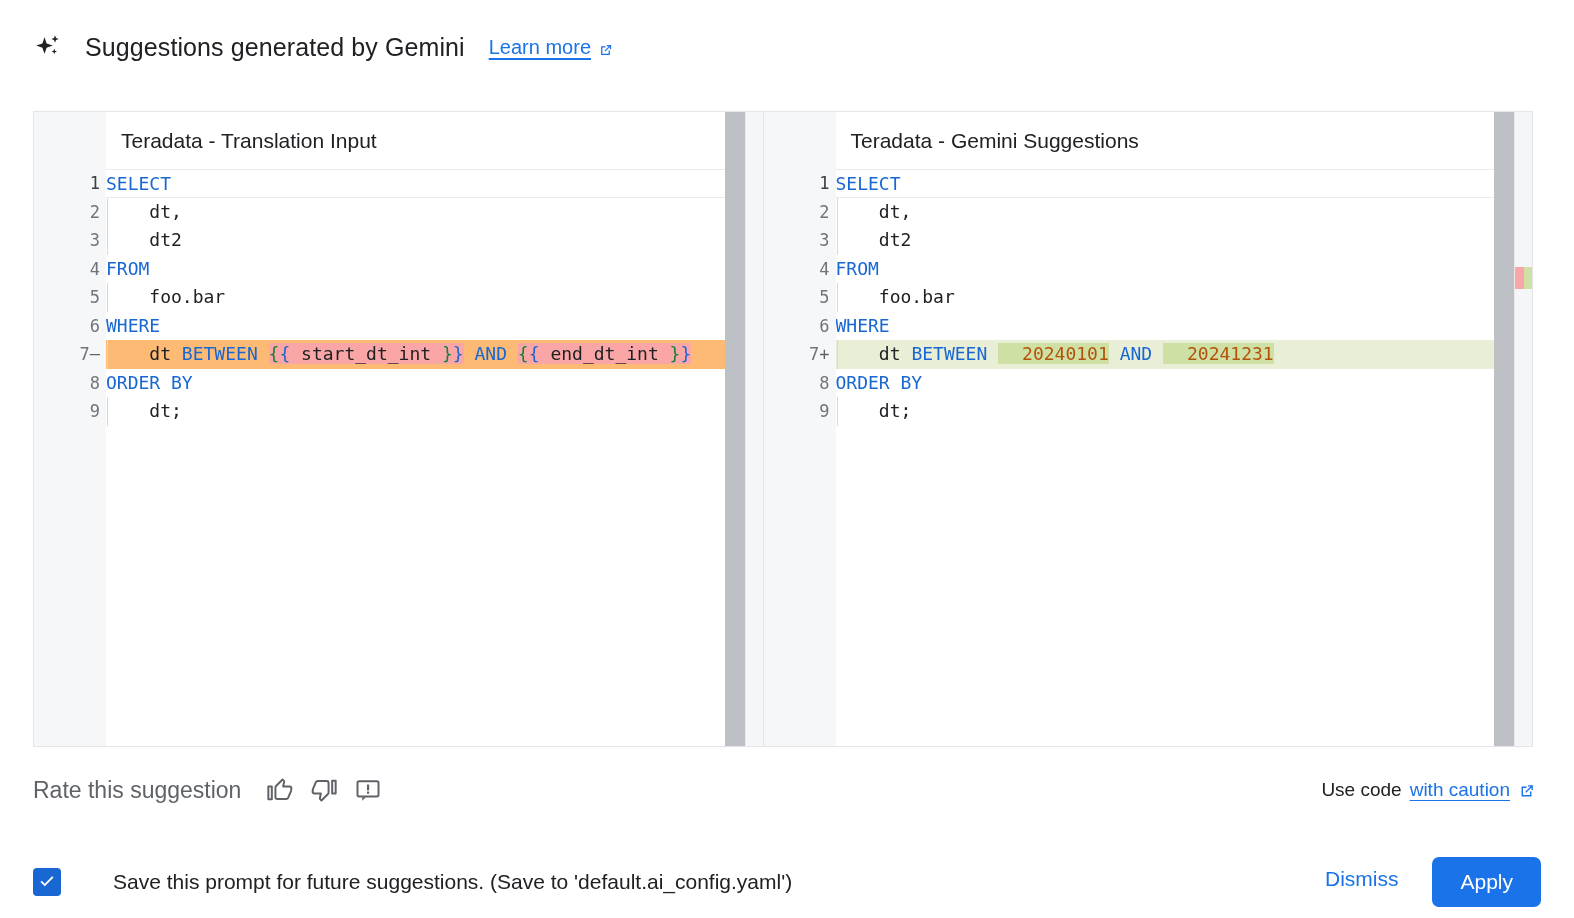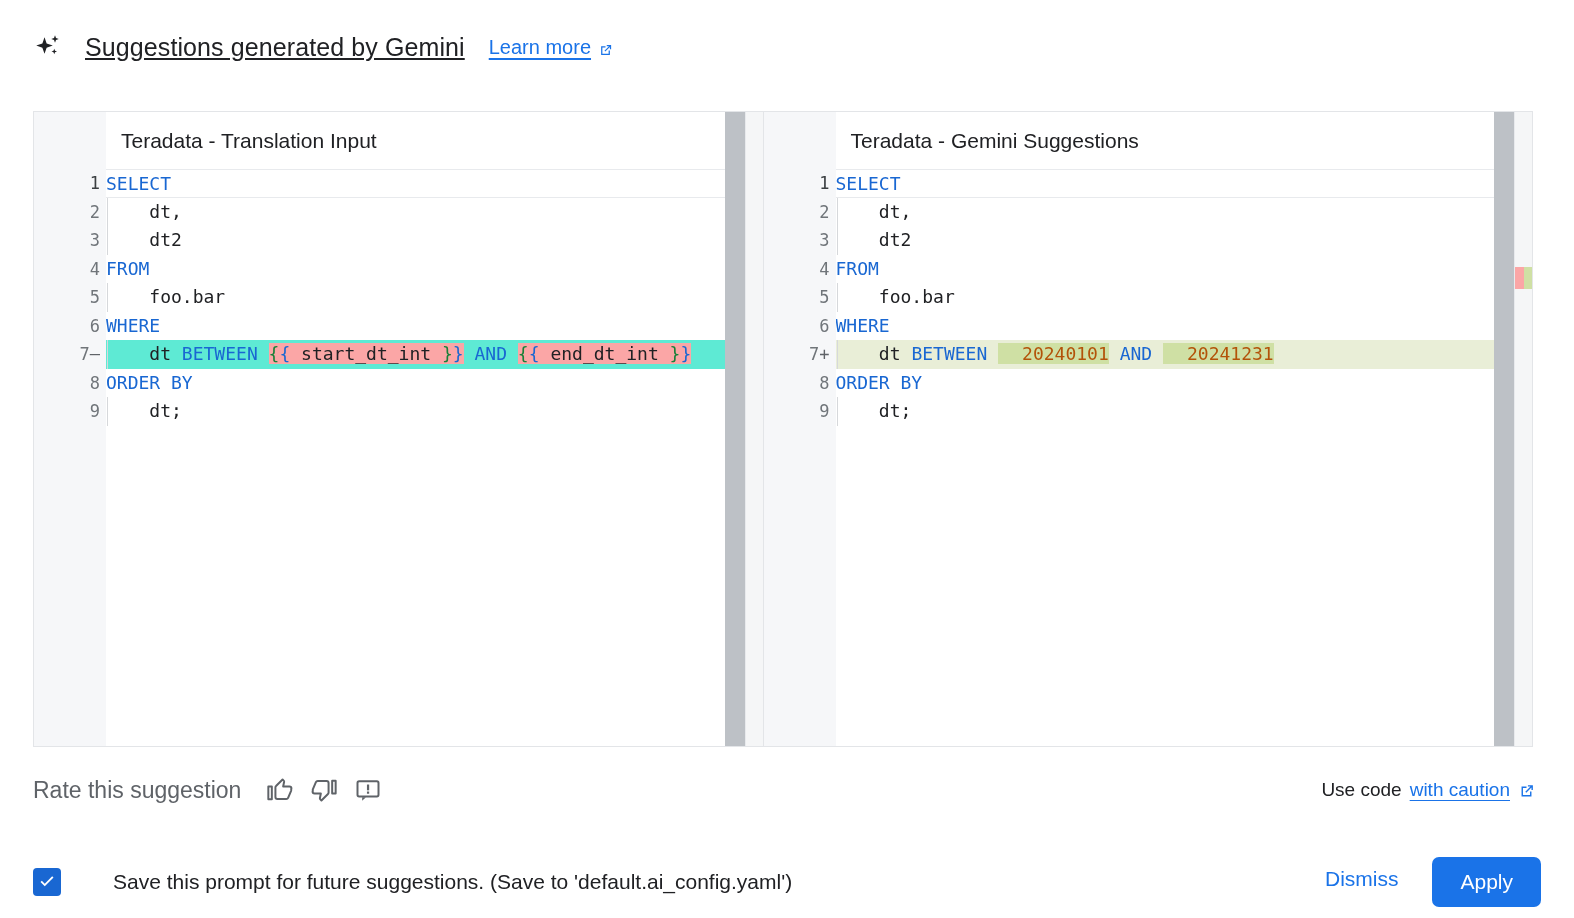--- a/index.html
+++ b/index.html
@@ -14,21 +14,21 @@
 
   
   .hdr {
     position: absolute; left: 33px; top: 26px;
     display: flex; align-items: center; gap: 0;
     height: 42px;
   }
   .sparkle { width: 30px; height: 30px; display:block; flex: 0 0 auto; }
   .hdr-title {
     font-size: 25px; color: #202124; margin-left: 22px;
-    letter-spacing: .1px; white-space: nowrap; text-decoration: underline;
+    letter-spacing: .1px; white-space: nowrap;
   }
   .learn {
     margin-left: 24px; display:flex; align-items:center; gap:7px;
     color:#1a73e8; font-size:20px; text-decoration:none; cursor:pointer;
     white-space: nowrap;
   }
   .learn .lbl { text-decoration: underline; text-underline-offset: 4px; }
   .ext { width:15px; height:15px; display:block; }
 
   
@@ -71,21 +71,21 @@
   }
   .cline.first { border-top:1px solid #e8eaed; border-bottom:1px solid #e8eaed; height:28.5px;}
   .cline .ind {
     position:absolute; left:1px; top:0; bottom:0; width:1px; background:#d6d8db;
   }
   .kw  { color:#1967d2; }
   .plain { color:#202124; }
   .brace { color:#188038; }
   .brace-b { color:#1967d2; }
   .num { color:#b35309;padding-left:24px; }
-  .del-row { background:#5eead4; }
+  .del-row { background:#fdba74; }
   .add-row { background:#e9eed7; }
   .del-tok { background:#fba6a6; }
   .add-tok { background:#cfe0a4; }
 
   
   .scroll {
     position:absolute; top:0; right:18px; width:20px; height:100%;
     background:#bdc1c6; z-index:3;
   }
   .pane-left .scroll { right: 18px; }

